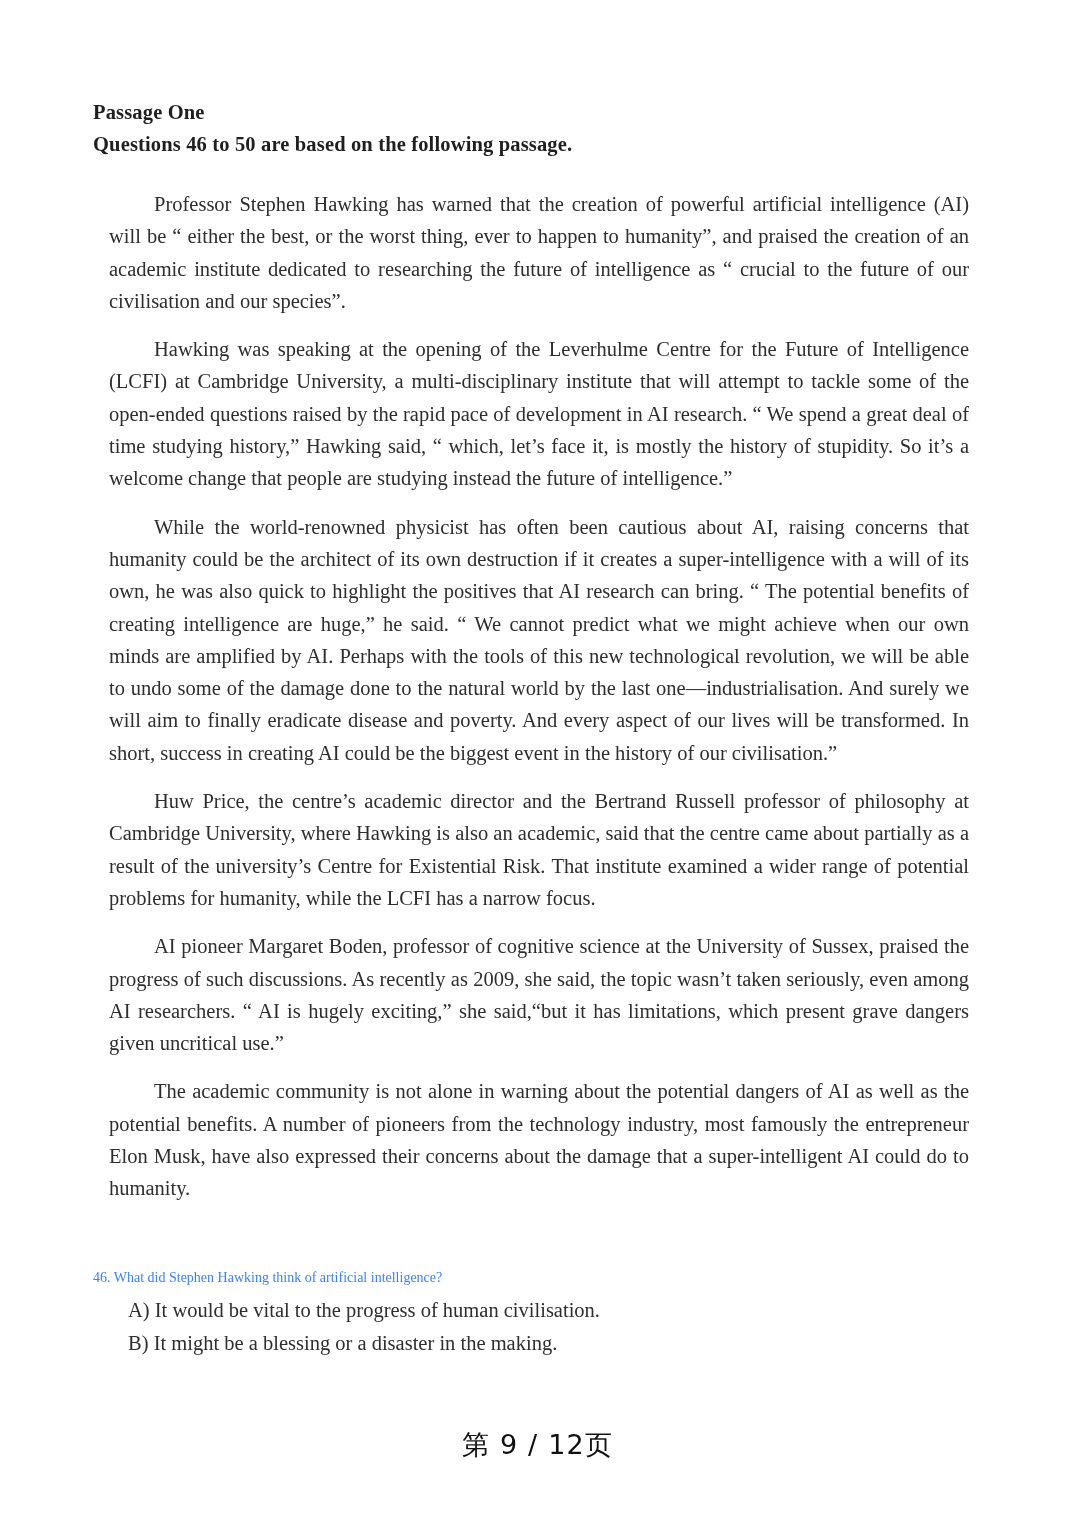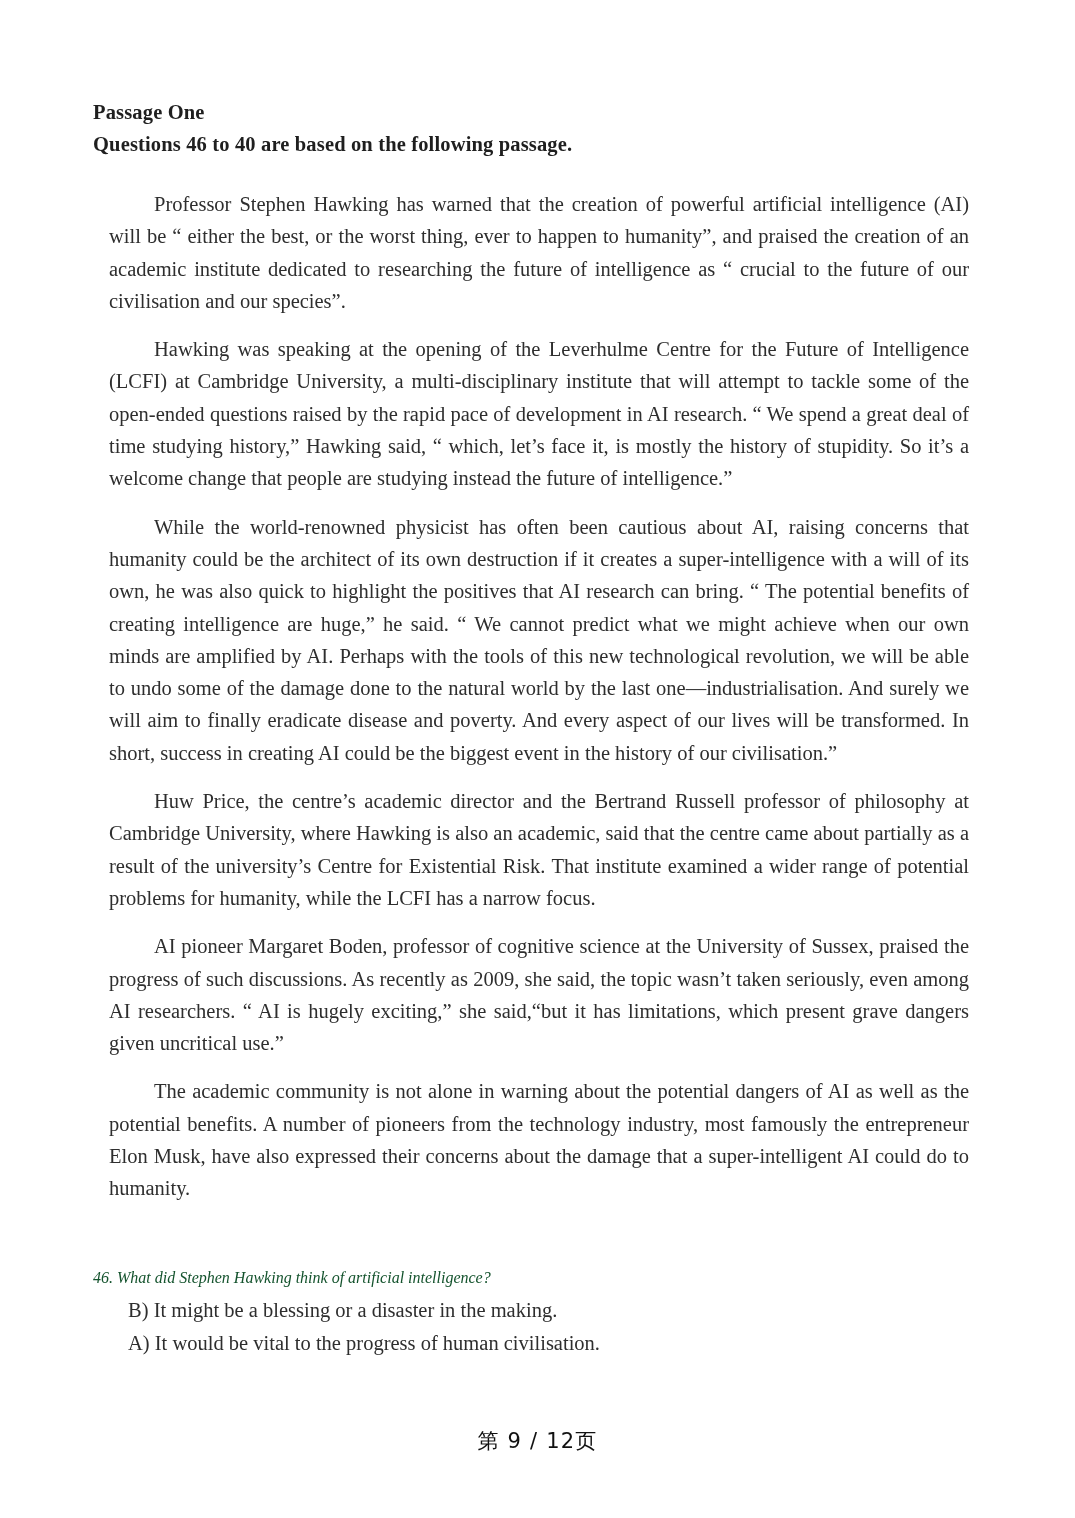--- a/index.html
+++ b/index.html
@@ -54,73 +54,72 @@
     margin: 16px;
     color: #2e2e2e;
     hyphens: none;
   }
 
   .questions {
     margin-top: 56px;
   }
 
   .question-stem {
-    font-size: 16px;
+    font-size: 14px;
     line-height: 33px;
     margin: 0;
     text-indent: 0;
     text-align: left;
-    color: #14532d;
-    font-style: italic;
+    color: #3b82f6;
   }
 
   .option {
     font-size: 20.5px;
     line-height: 33px;
     margin: 0;
     padding-left: 35px;
     text-align: left;
     color: #2e2e2e;
   }
 
   .footer {
     position: absolute;
     left: 0;
     top: 1427px;
     width: 1075px;
     text-align: center;
     font-family: "DejaVu Sans", "Liberation Sans", sans-serif;
-    font-size: 21px;
+    font-size: 27px;
     letter-spacing: 1.2px;
     color: #111111;
   }
 </style>
 </head>
 <body>
 
 <div class="page">
 
   <div class="content">
 
     <div class="heading">Passage One</div>
 
-    <div class="heading">Questions 46 to 40 are based on the following passage.</div>
+    <div class="heading">Questions 46 to 50 are based on the following passage.</div>
 
     <div class="passage">
       <p class="para">Professor Stephen Hawking has warned that the creation of powerful artificial intelligence (AI) will be “ either the best, or the worst thing, ever to happen to humanity”, and praised the creation of an academic institute dedicated to researching the future of intelligence as “ crucial to the future of our civilisation and our species”.</p>
       <p class="para">Hawking was speaking at the opening of the Leverhulme Centre for the Future of Intelligence (LCFI) at Cambridge University, a multi-disciplinary institute that will attempt to tackle some of the open-ended questions raised by the rapid pace of development in AI research. “ We spend a great deal of time studying history,” Hawking said, “ which, let’s face it, is mostly the history of stupidity. So it’s a welcome change that people are studying instead the future of intelligence.”</p>
       <p class="para">While the world-renowned physicist has often been cautious about AI, raising concerns that humanity could be the architect of its own destruction if it creates a super-intelligence with a will of its own, he was also quick to highlight the positives that AI research can bring. “ The potential benefits of creating intelligence are huge,” he said. “ We cannot predict what we might achieve when our own minds are amplified by AI. Perhaps with the tools of this new technological revolution, we will be able to undo some of the damage done to the natural world by the last one—industrialisation. And surely we will aim to finally eradicate disease and poverty. And every aspect of our lives will be transformed. In short, success in creating AI could be the biggest event in the history of our civilisation.”</p>
       <p class="para">Huw Price, the centre’s academic director and the Bertrand Russell professor of philosophy at Cambridge University, where Hawking is also an academic, said that the centre came about partially as a result of the university’s Centre for Existential Risk. That institute examined a wider range of potential problems for humanity, while the LCFI has a narrow focus.</p>
       <p class="para">AI pioneer Margaret Boden, professor of cognitive science at the University of Sussex, praised the progress of such discussions. As recently as 2009, she said, the topic wasn’t taken seriously, even among AI researchers. “ AI is hugely exciting,” she said,“but it has limitations, which present grave dangers given uncritical use.”</p>
       <p class="para">The academic community is not alone in warning about the potential dangers of AI as well as the potential benefits. A number of pioneers from the technology industry, most famously the entrepreneur Elon Musk, have also expressed their concerns about the damage that a super-intelligent AI could do to humanity.</p>
     </div>
 
     <div class="questions">
       <p class="question-stem">46. What did Stephen Hawking think of artificial intelligence?</p>
+      <p class="option">A) It would be vital to the progress of human civilisation.</p>
       <p class="option">B) It might be a blessing or a disaster in the making.</p>
-      <p class="option">A) It would be vital to the progress of human civilisation.</p>
     </div>
 
   </div>
 
   <div class="footer">第 9 / 12页</div>
 
 </div>
 
 </body></html>

